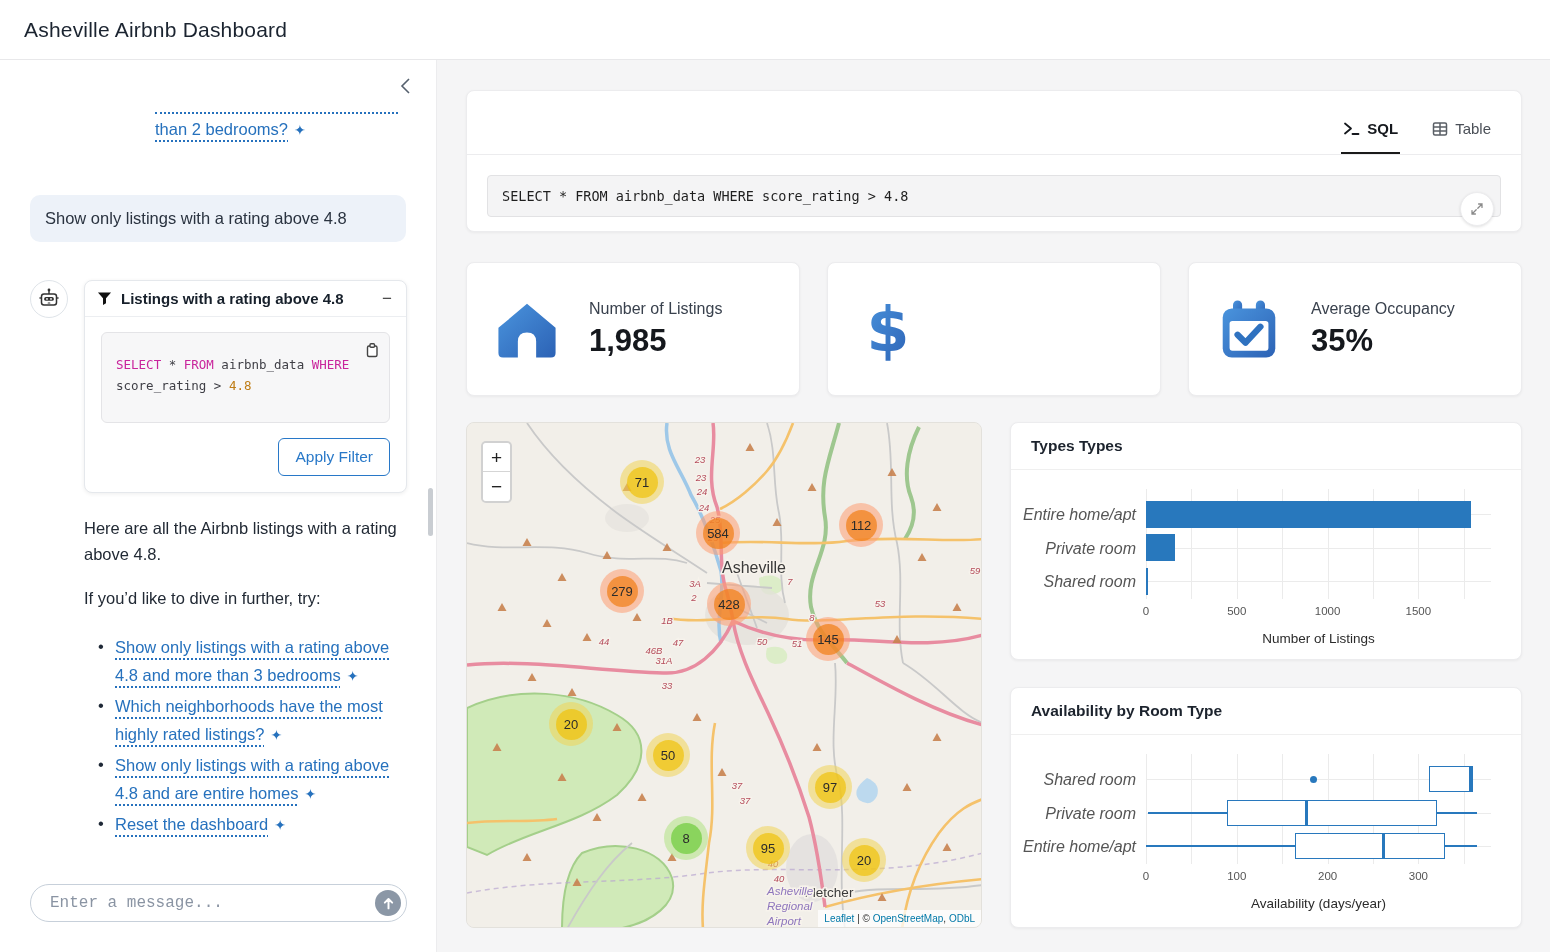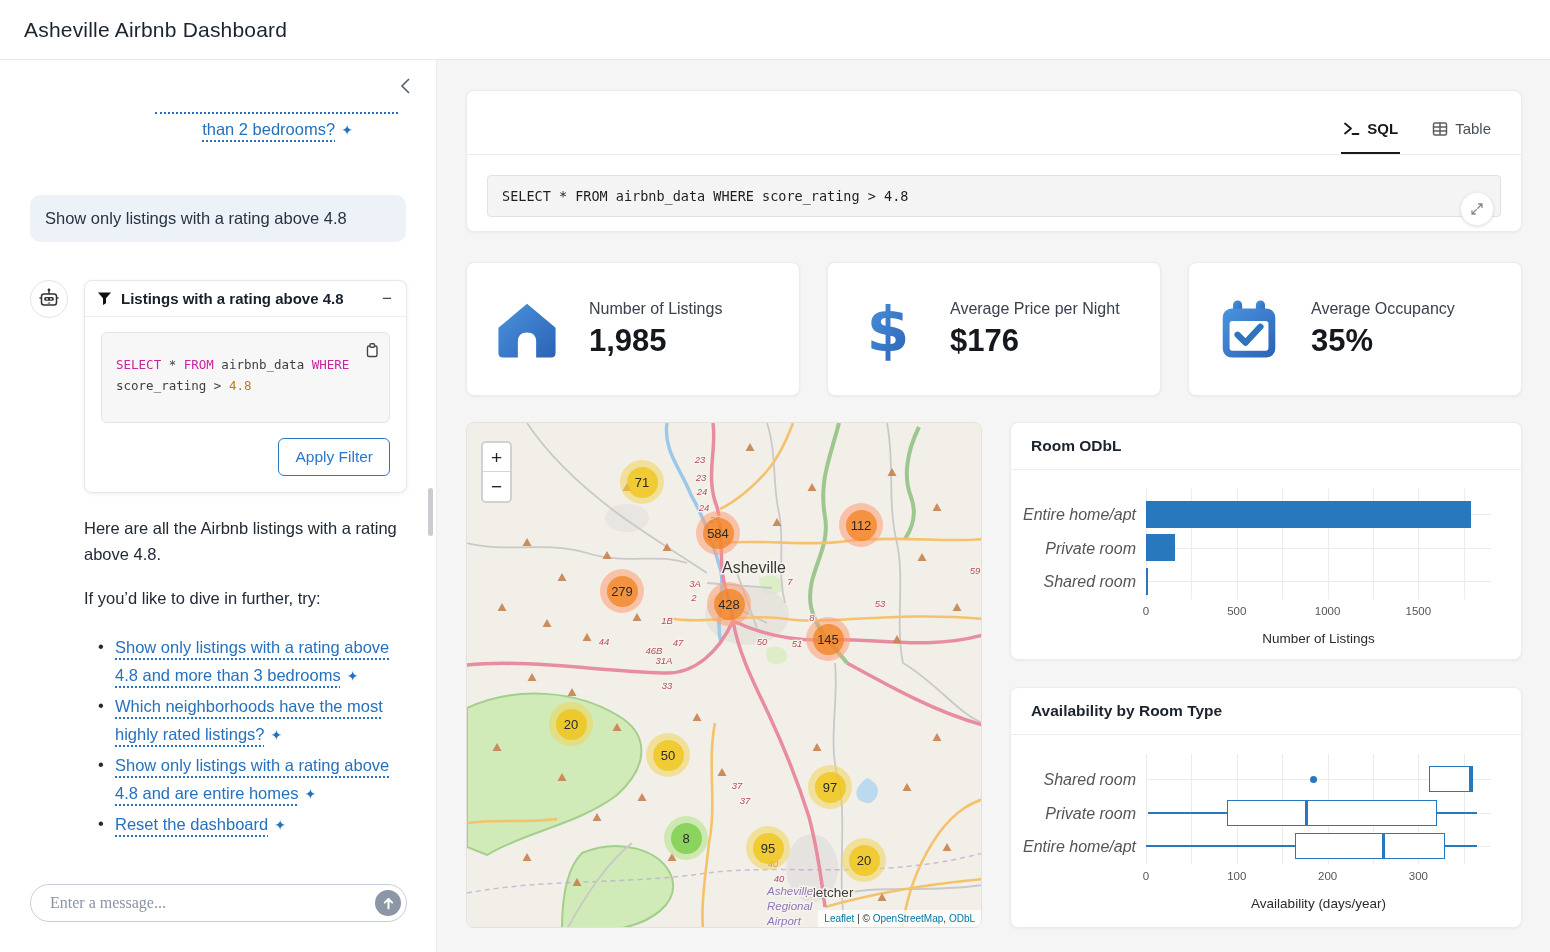--- a/index.html
+++ b/index.html
@@ -9,21 +9,21 @@
   .app-header { height:60px; background:#fff; border-bottom:1px solid #e8e8ea; display:flex; align-items:center; padding:0 24px; }
   .app-title { font-size:21px; font-weight:500; color:#1b2430; letter-spacing:.2px; }
 
   .content { display:flex; height:892px; }
 
   
   .sidebar { position:relative; width:437px; background:#fff; border-right:1px solid #ececee; padding:0 30px; flex:none; }
   .collapse-btn { position:absolute; top:14px; right:14px; width:24px; height:24px; background:none; border:none; cursor:pointer; color:#55606e; }
   .scroll-thumb { position:absolute; right:3px; top:428px; width:5px; height:48px; background:#c9cdd2; border-radius:3px; }
 
-  .prev-suggestion { margin:52px 0 0 125px; width:245px;text-align:center; }
+  .prev-suggestion { margin:52px 0 0 125px; width:245px; }
   .prev-line { width:243px; border-bottom:2px dotted #2671bd; height:0; }
   .suggestion-link { color:#2671bd; font-size:16.5px; line-height:28px; text-decoration:underline dotted 1.5px #2671bd; text-underline-offset:5px; cursor:pointer; }
   .star { display:inline-block; margin-left:6px; font-size:14px; color:#2671bd; }
   .prev-suggestion .suggestion-link { line-height:30px; }
 
   .user-bubble { margin-top:50px; background:#edf2f9; border-radius:10px; padding:14px 15px; font-size:16.5px; color:#2a3340; }
 
   .bot-row { position:relative; margin-top:38px; padding-left:54px; }
   .avatar { position:absolute; left:0; top:0; width:38px; height:38px; border:1px solid #dfe4e9; border-radius:50%; background:#fff; display:flex; align-items:center; justify-content:center; }
 
@@ -39,21 +39,21 @@
   .apply-row { text-align:right; padding:15px 16px 16px; }
   .apply-btn { background:#fff; border:1px solid #2878c8; color:#2878c8; font-size:15.5px; border-radius:6px; padding:9px 16px; cursor:pointer; font-family:inherit; }
 
   .assistant-text { margin:22px 0 0 54px; width:324px; font-size:16.5px; line-height:26px; color:#222a35; }
   .assistant-text p { margin-bottom:18px; }
   .assistant-text ul { list-style:none; margin:22px 0 0 14px; }
   .assistant-text li { position:relative; padding-left:17px; margin-bottom:2px; }
   .assistant-text li::before { content:"•"; position:absolute; left:0; top:0; color:#1f2937; }
 
   .chat-input-row { position:absolute; left:30px; right:29px; bottom:30px; }
-  .chat-input { width:100%; height:38px; border:1.5px solid #c7d0da; border-radius:19px; padding:0 44px 0 19px; font-size:16px; font-family:Liberation Serif, serif; color:#2a3340; outline:none; background:#fff; }
+  .chat-input { width:100%; height:38px; border:1.5px solid #c7d0da; border-radius:19px; padding:0 44px 0 19px; font-size:16px; font-family:Liberation Mono, monospace; color:#2a3340; outline:none; background:#fff; }
   .chat-input::placeholder { color:#8a94a3; }
   .send-btn { position:absolute; right:6px; top:6px; width:26px; height:26px; border-radius:50%; background:#8b97a6; border:none; cursor:pointer; display:flex; align-items:center; justify-content:center; }
 
   
   .main { flex:1; padding:30px 28px 24px 29px; overflow:hidden; }
   .panel { background:#fff; border:1px solid #ececee; border-radius:8px; box-shadow:0 1px 3px rgba(0,0,0,.05); }
 
   .sql-panel { height:142px; margin-bottom:30px; }
   .sql-tabs-row { display:flex; justify-content:flex-end; align-items:flex-end; gap:30px; padding:0 28px; border-bottom:1px solid #ececee; height:64px; }
   .tab { display:flex; align-items:center; gap:7px; font-size:15px; color:#4a4f57; padding:0 2px 15px; cursor:pointer; border-bottom:2.5px solid transparent; }
@@ -241,24 +241,20 @@
       <section class="panel stat-card">
         <svg class="stat-icon icon-svg" viewBox="0 0 56 56">
           <defs>
               <linearGradient id="g2" x1="0" y1="0" x2="1" y2="1">
                 <stop offset="0" stop-color="#4a94dd"></stop>
                 <stop offset="1" stop-color="#2c62b5"></stop>
               </linearGradient>
             </defs>
           <text x="28" y="47" text-anchor="middle" font-family="DejaVu Sans, sans-serif" font-size="54" font-weight="bold" fill="url(#g2)">$</text>
         </svg>
-        <div>
-          <div class="stat-label">Average Price per Night</div>
-          <div class="stat-value">$176</div>
-        </div>
       </section>
       <section class="panel stat-card">
         <svg class="stat-icon icon-svg" viewBox="0 0 56 56">
           <defs>
               <linearGradient id="g3" x1="0" y1="0" x2="1" y2="1">
                 <stop offset="0" stop-color="#4a94dd"></stop>
                 <stop offset="1" stop-color="#2c62b5"></stop>
               </linearGradient>
             </defs>
           <rect x="14" y="3" width="8" height="13" rx="4" fill="url(#g3)"></rect>
@@ -405,21 +401,21 @@
           </div>
         <div class="cluster medium" style="left:375px;top:415px">
             <div class="inner">20</div>
           </div>
 
         <div class="attribution"><a>Leaflet</a><span> | © </span><a>OpenStreetMap</a><span>, </span><a>ODbL</a></div>
       </section>
 
       <div class="charts-col">
         <section class="panel chart-card">
-          <div class="chart-card-header">Room ODbL</div>
+          <div class="chart-card-header">Types Types</div>
           <div class="chart-body">
             <div class="plot" id="bar-plot">
                 <div class="grid-v" style="left: 0px;"></div>
                 <div class="grid-v" style="left: 45.3947px;"></div>
                 <div class="grid-v" style="left: 90.7895px;"></div>
                 <div class="grid-v" style="left: 136.184px;"></div>
                 <div class="grid-v" style="left: 181.579px;"></div>
                 <div class="grid-v" style="left: 226.974px;"></div>
                 <div class="grid-v" style="left: 272.368px;"></div>
                 <div class="grid-v" style="left: 317.763px;"></div>

